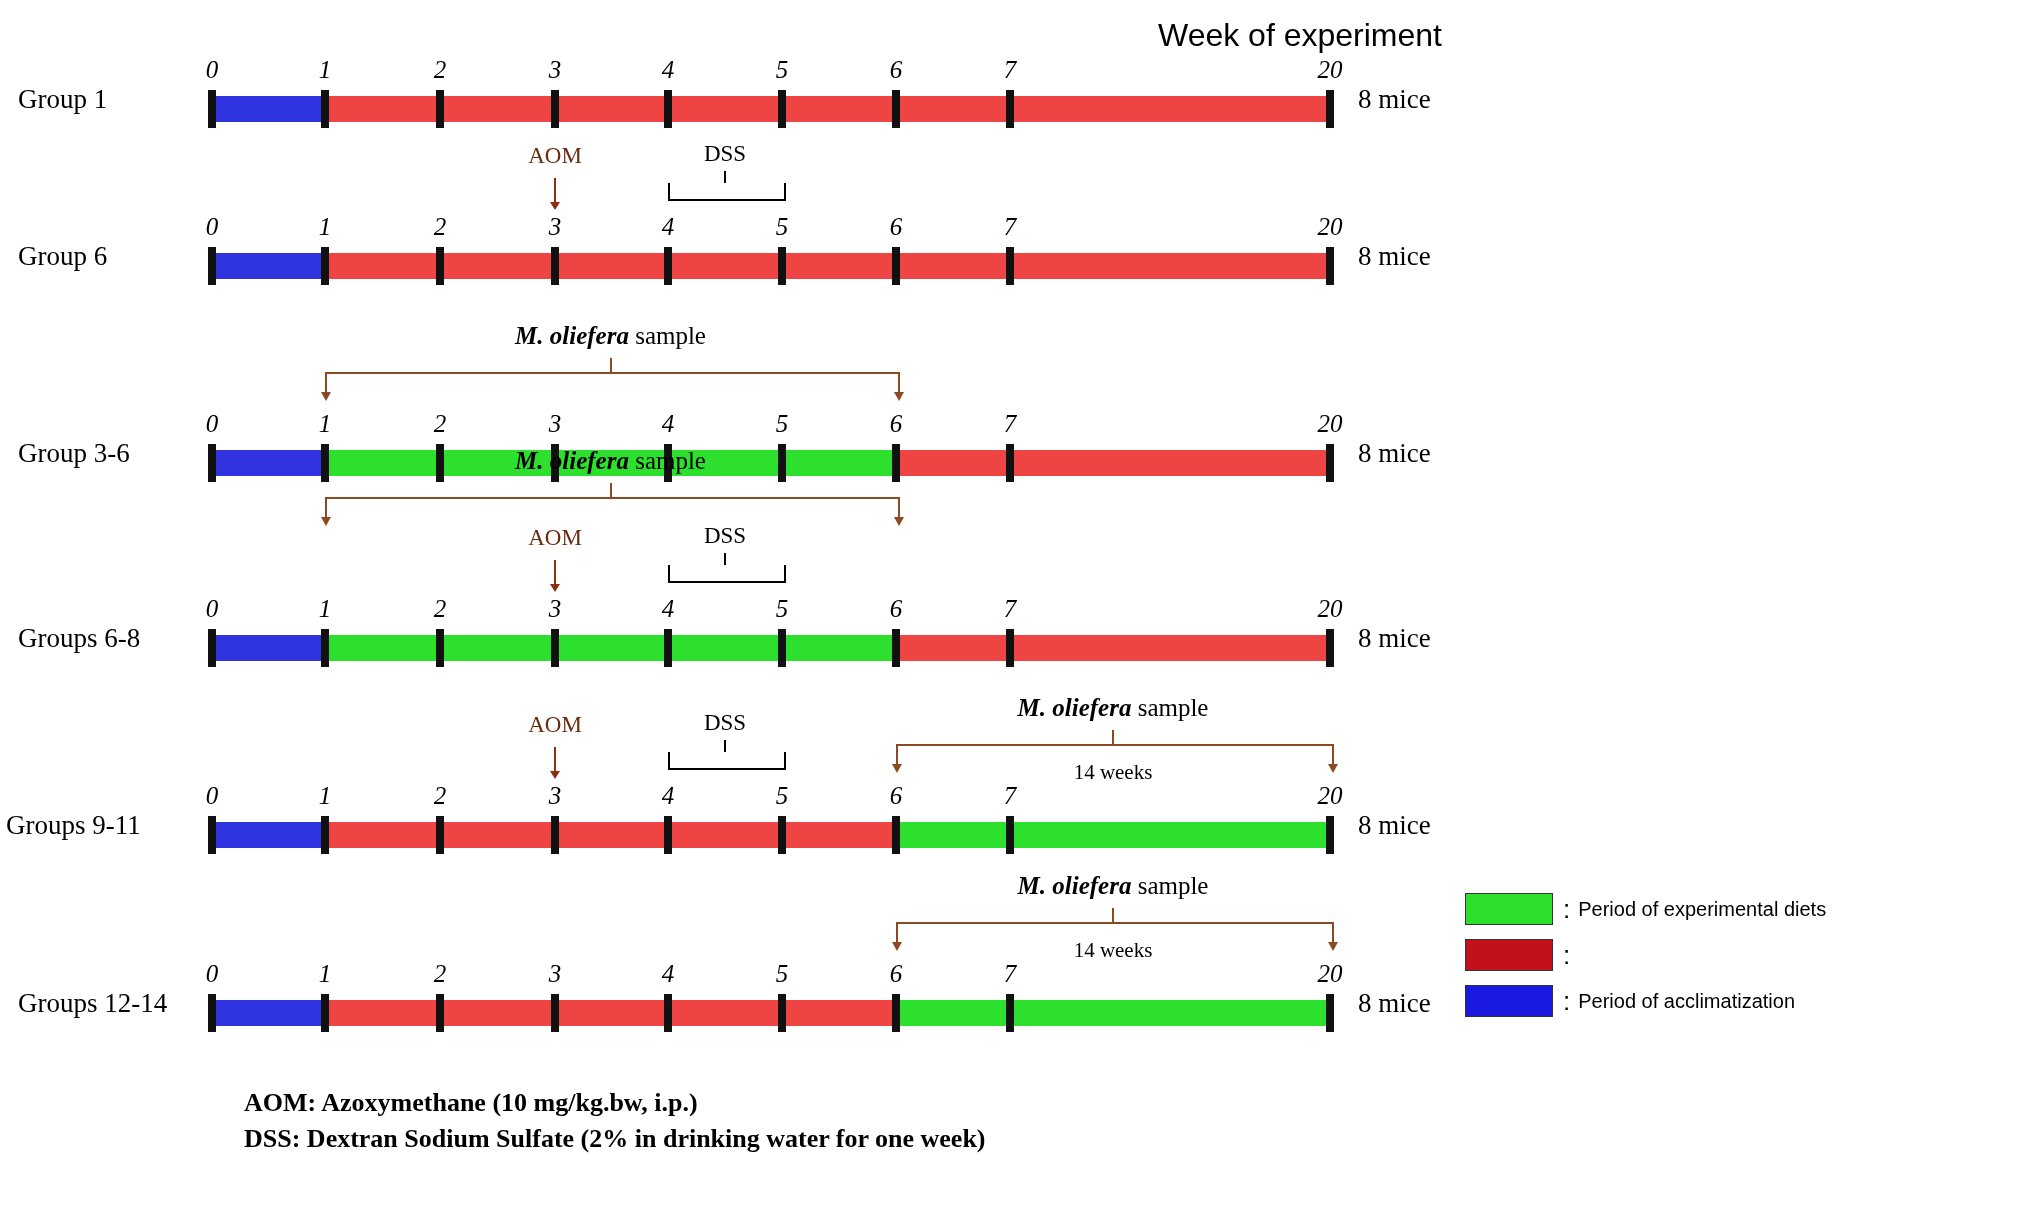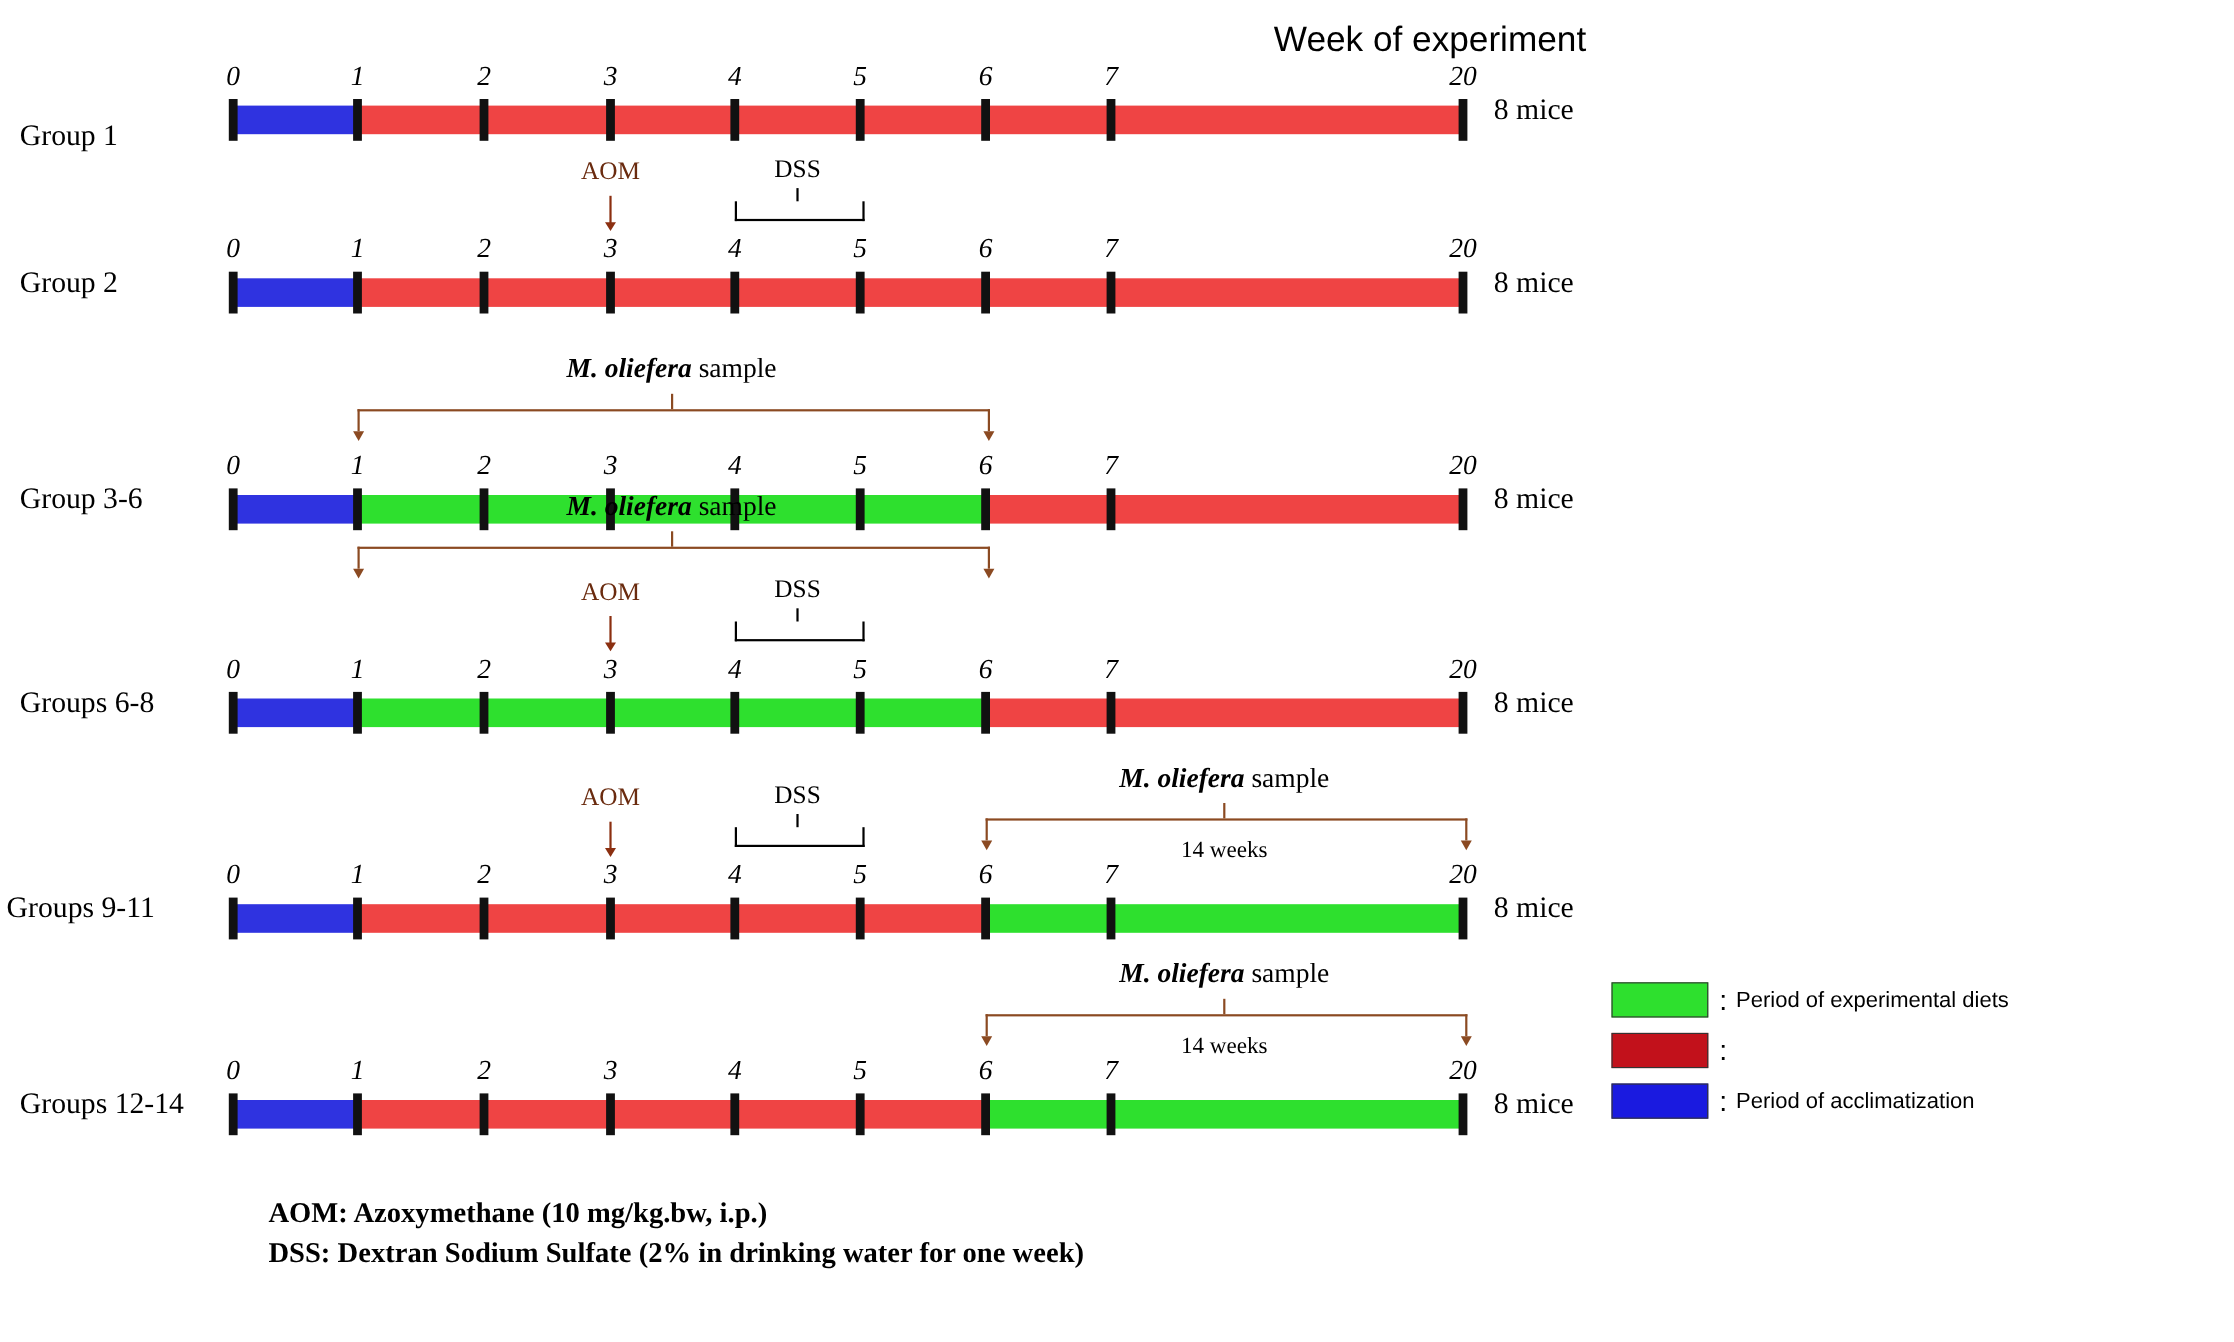--- a/index.html
+++ b/index.html
@@ -178,21 +178,21 @@
   .footnotes i{font-style:italic;}
 </style>
 </head>
 <body>
 
 <div id="canvas">
 
   <div class="abs header-title">Week of experiment</div>
 
   <div id="rows-host">
-      <div class="abs row-label" style="left: 18px; top: 84px; margin-top: 24px;">Group 1</div>
+      <div class="abs row-label" style="left: 18px; top: 84px;">Group 1</div>
       <div class="abs row-mice" style="left: 1358px; top: 84px;">8 mice</div>
       <div class="bar" style="left: 212px; top: 96px; width: 1118px;">
         <div class="seg" style="left: 0px; width: 113px; background: rgb(47, 51, 224);"></div>
         <div class="seg" style="left: 113px; width: 1005px; background: rgb(239, 68, 68);"></div>
         <div class="tick" style="left: -4px;"></div>
         <div class="tick-num" style="left: 0px;">0</div>
         <div class="tick" style="left: 109px;"></div>
         <div class="tick-num" style="left: 113px;">1</div>
         <div class="tick" style="left: 224px;"></div>
         <div class="tick-num" style="left: 228px;">2</div>
@@ -202,21 +202,21 @@
         <div class="tick-num" style="left: 456px;">4</div>
         <div class="tick" style="left: 566px;"></div>
         <div class="tick-num" style="left: 570px;">5</div>
         <div class="tick" style="left: 680px;"></div>
         <div class="tick-num" style="left: 684px;">6</div>
         <div class="tick" style="left: 794px;"></div>
         <div class="tick-num" style="left: 798px;">7</div>
         <div class="tick" style="left: 1114px;"></div>
         <div class="tick-num" style="left: 1118px;">20</div>
       </div>
-      <div class="abs row-label" style="left: 18px; top: 241px;">Group 2</div>
+      <div class="abs row-label" style="left: 18px; top: 241px;">Group 6</div>
       <div class="abs row-mice" style="left: 1358px; top: 241px;">8 mice</div>
       <div class="bar" style="left: 212px; top: 253px; width: 1118px;">
         <div class="seg" style="left: 0px; width: 113px; background: rgb(47, 51, 224);"></div>
         <div class="seg" style="left: 113px; width: 1005px; background: rgb(239, 68, 68);"></div>
         <div class="tick" style="left: -4px;"></div>
         <div class="tick-num" style="left: 0px;">0</div>
         <div class="tick" style="left: 109px;"></div>
         <div class="tick-num" style="left: 113px;">1</div>
         <div class="tick" style="left: 224px;"></div>
         <div class="tick-num" style="left: 228px;">2</div>

